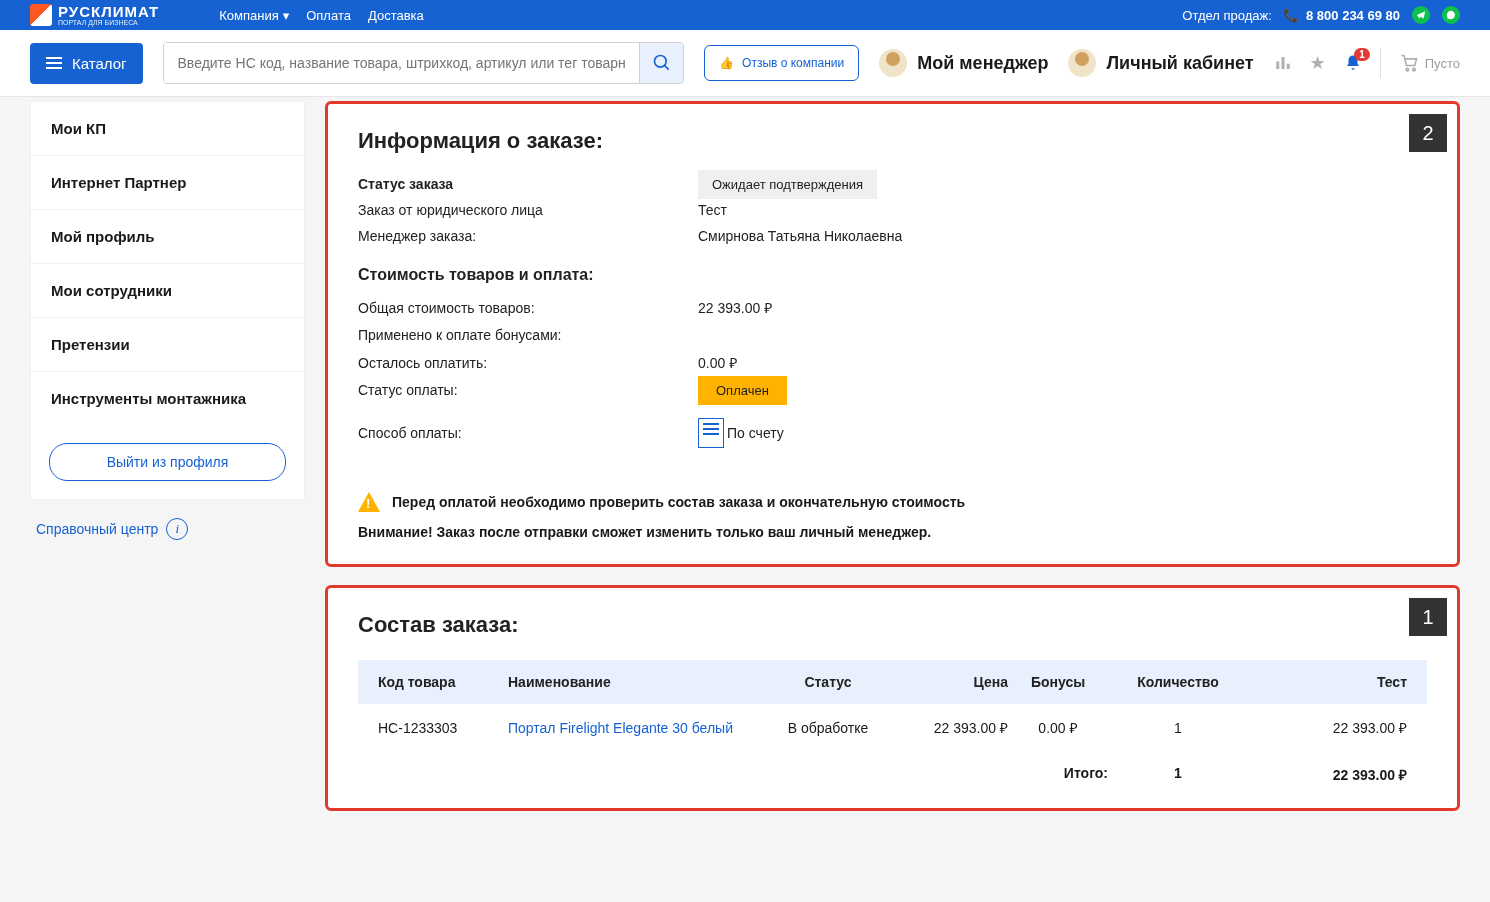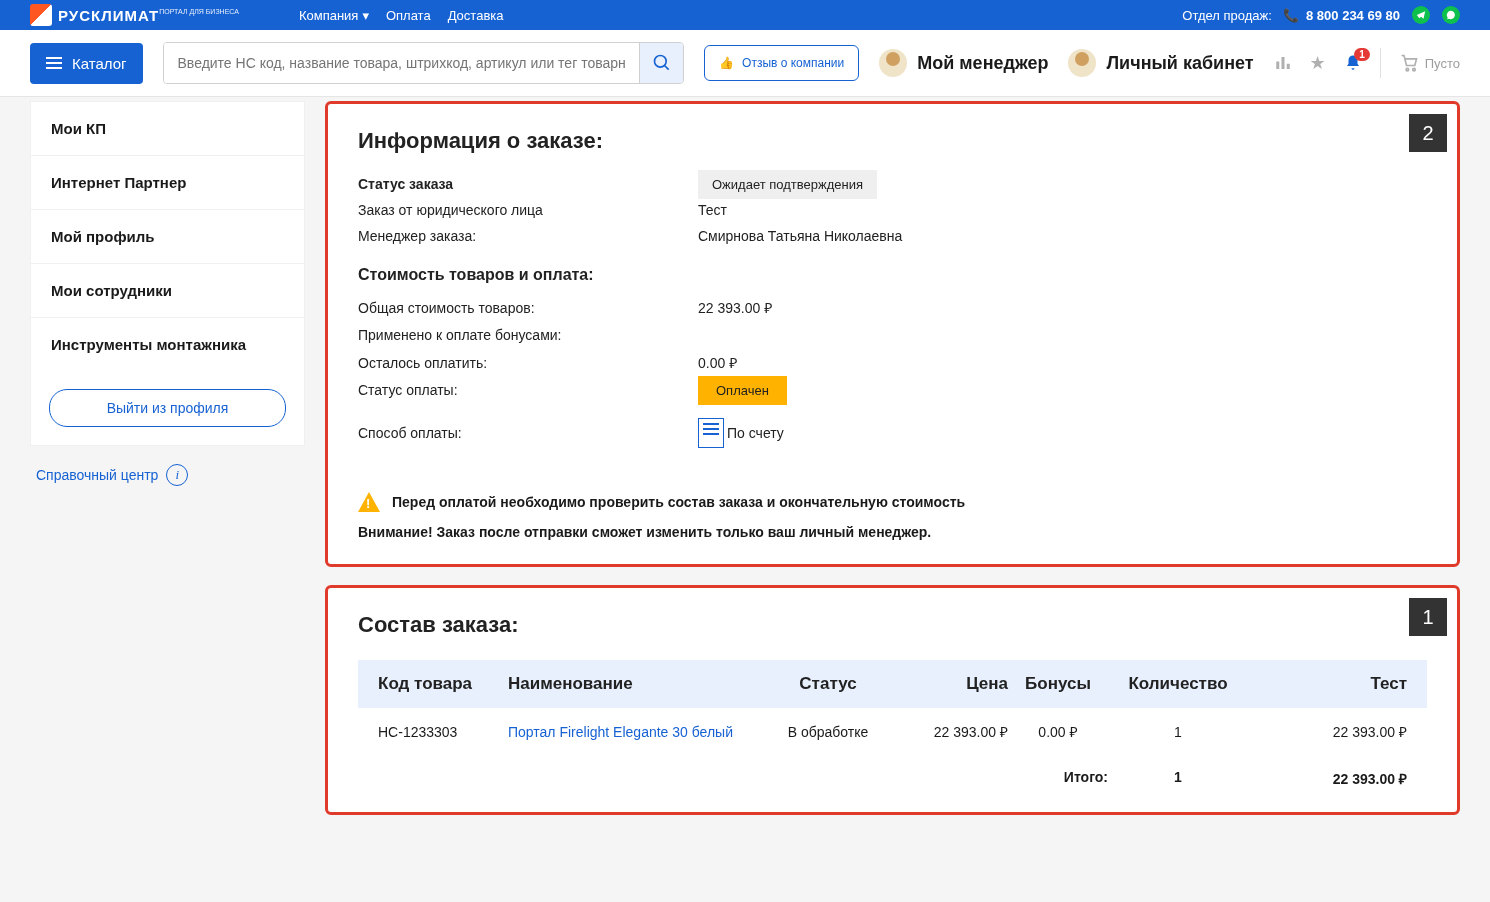--- a/index.html
+++ b/index.html
@@ -1,20 +1,20 @@
 <!DOCTYPE html>
 <html><head>
 <meta charset="utf-8">
 <style>
 *{margin:0;padding:0;box-sizing:border-box;font-family:Arial,Helvetica,sans-serif}
 body{background:#f5f5f5;font-size:14px;color:#1a1a1a}
 .topbar{background:#1662d3;color:#fff;display:flex;align-items:center;padding:0 30px;height:30px;font-size:13px}
 .logo{display:flex;align-items:center;gap:6px;margin-right:60px}
 .logo-icon{width:22px;height:22px;background:linear-gradient(135deg,#ff5722 50%,#fff 50%);border-radius:3px}
-.logo-text{display:flex;flex-direction:row;line-height:1}
+.logo-text{display:flex;flex-direction:column;line-height:1}
 .logo-text b{font-size:15px;letter-spacing:1px}
 .logo-text small{font-size:7px;opacity:.9}
 .topnav{display:flex;gap:17px}
 .topnav-item{cursor:pointer;display:flex;align-items:center;gap:4px}
 .top-right{margin-left:auto;display:flex;align-items:center;gap:12px}
 .phone{display:flex;align-items:center;gap:6px;font-weight:bold}
 .social-icon{width:18px;height:18px;border-radius:50%;display:flex;align-items:center;justify-content:center;font-size:10px}
 .tg{background:#0ec14d}
 .wa{background:#0ec14d}
 .toolbar{background:#fff;display:flex;align-items:center;padding:12px 30px;gap:20px;border-bottom:1px solid #e5e5e5}
@@ -53,21 +53,21 @@
 .status-chip{background:#efefef;padding:7px 14px;font-size:13px}
 .paid-chip{background:#ffb300;color:#222;padding:7px 18px;font-size:13px}
 .paymethod{display:flex;align-items:center;gap:3px}
 .invoice-icon{width:26px;height:30px;border:1.5px solid #1662d3;position:relative;display:inline-block}
 .invoice-icon::before{content:"";position:absolute;left:4px;top:4px;right:4px;height:2px;background:#1662d3;box-shadow:0 5px 0 #1662d3,0 10px 0 #1662d3}
 .warning{display:flex;align-items:center;gap:12px;margin-top:44px;font-weight:700;font-size:14px}
 .warn-icon{width:0;height:0;border-left:11px solid transparent;border-right:11px solid transparent;border-bottom:20px solid #ffb300;position:relative}
 .warn-icon::after{content:"!";position:absolute;left:-3px;top:4px;color:#fff;font-size:13px;font-weight:bold}
 .attention{font-weight:700;font-size:14px;margin-top:12px}
 .table{width:100%;margin-top:18px}
-.thead{display:flex;background:#e8f0fe;padding:14px 20px;font-weight:700;font-size:17px;color:#222}
+.thead{display:flex;background:#e8f0fe;padding:14px 20px;font-weight:700;font-size:14px;color:#222}
 .trow{display:flex;padding:14px 20px;font-size:14px;align-items:center}
 .tfoot{display:flex;padding:14px 20px;font-size:14px;font-weight:700}
 .c-code{width:130px}
 .c-name{width:260px}
 .c-status{width:120px;text-align:center}
 .c-price{width:120px;text-align:right}
 .c-bonus{width:100px;text-align:center}
 .c-qty{width:140px;text-align:center}
 .c-sum{flex:1;text-align:right}
 .link{color:#1662d3;cursor:pointer}
@@ -168,20 +168,21 @@
   </div>
 </div>
 
 <div class="page">
   <div class="sidebar">
     <div class="sidenav">
       <div class="sidenav-item">Мои КП</div>
       <div class="sidenav-item">Интернет Партнер</div>
       <div class="sidenav-item">Мой профиль</div>
       <div class="sidenav-item">Мои сотрудники</div>
+      <div class="sidenav-item">Претензии</div>
       <div class="sidenav-item">Инструменты монтажника</div>
       <button class="logout-btn">Выйти из профиля</button>
     </div>
     <div class="help-link">
       <span>Справочный центр</span>
       <span class="info-circle">i</span>
     </div>
   </div>
 
   <div class="main">

